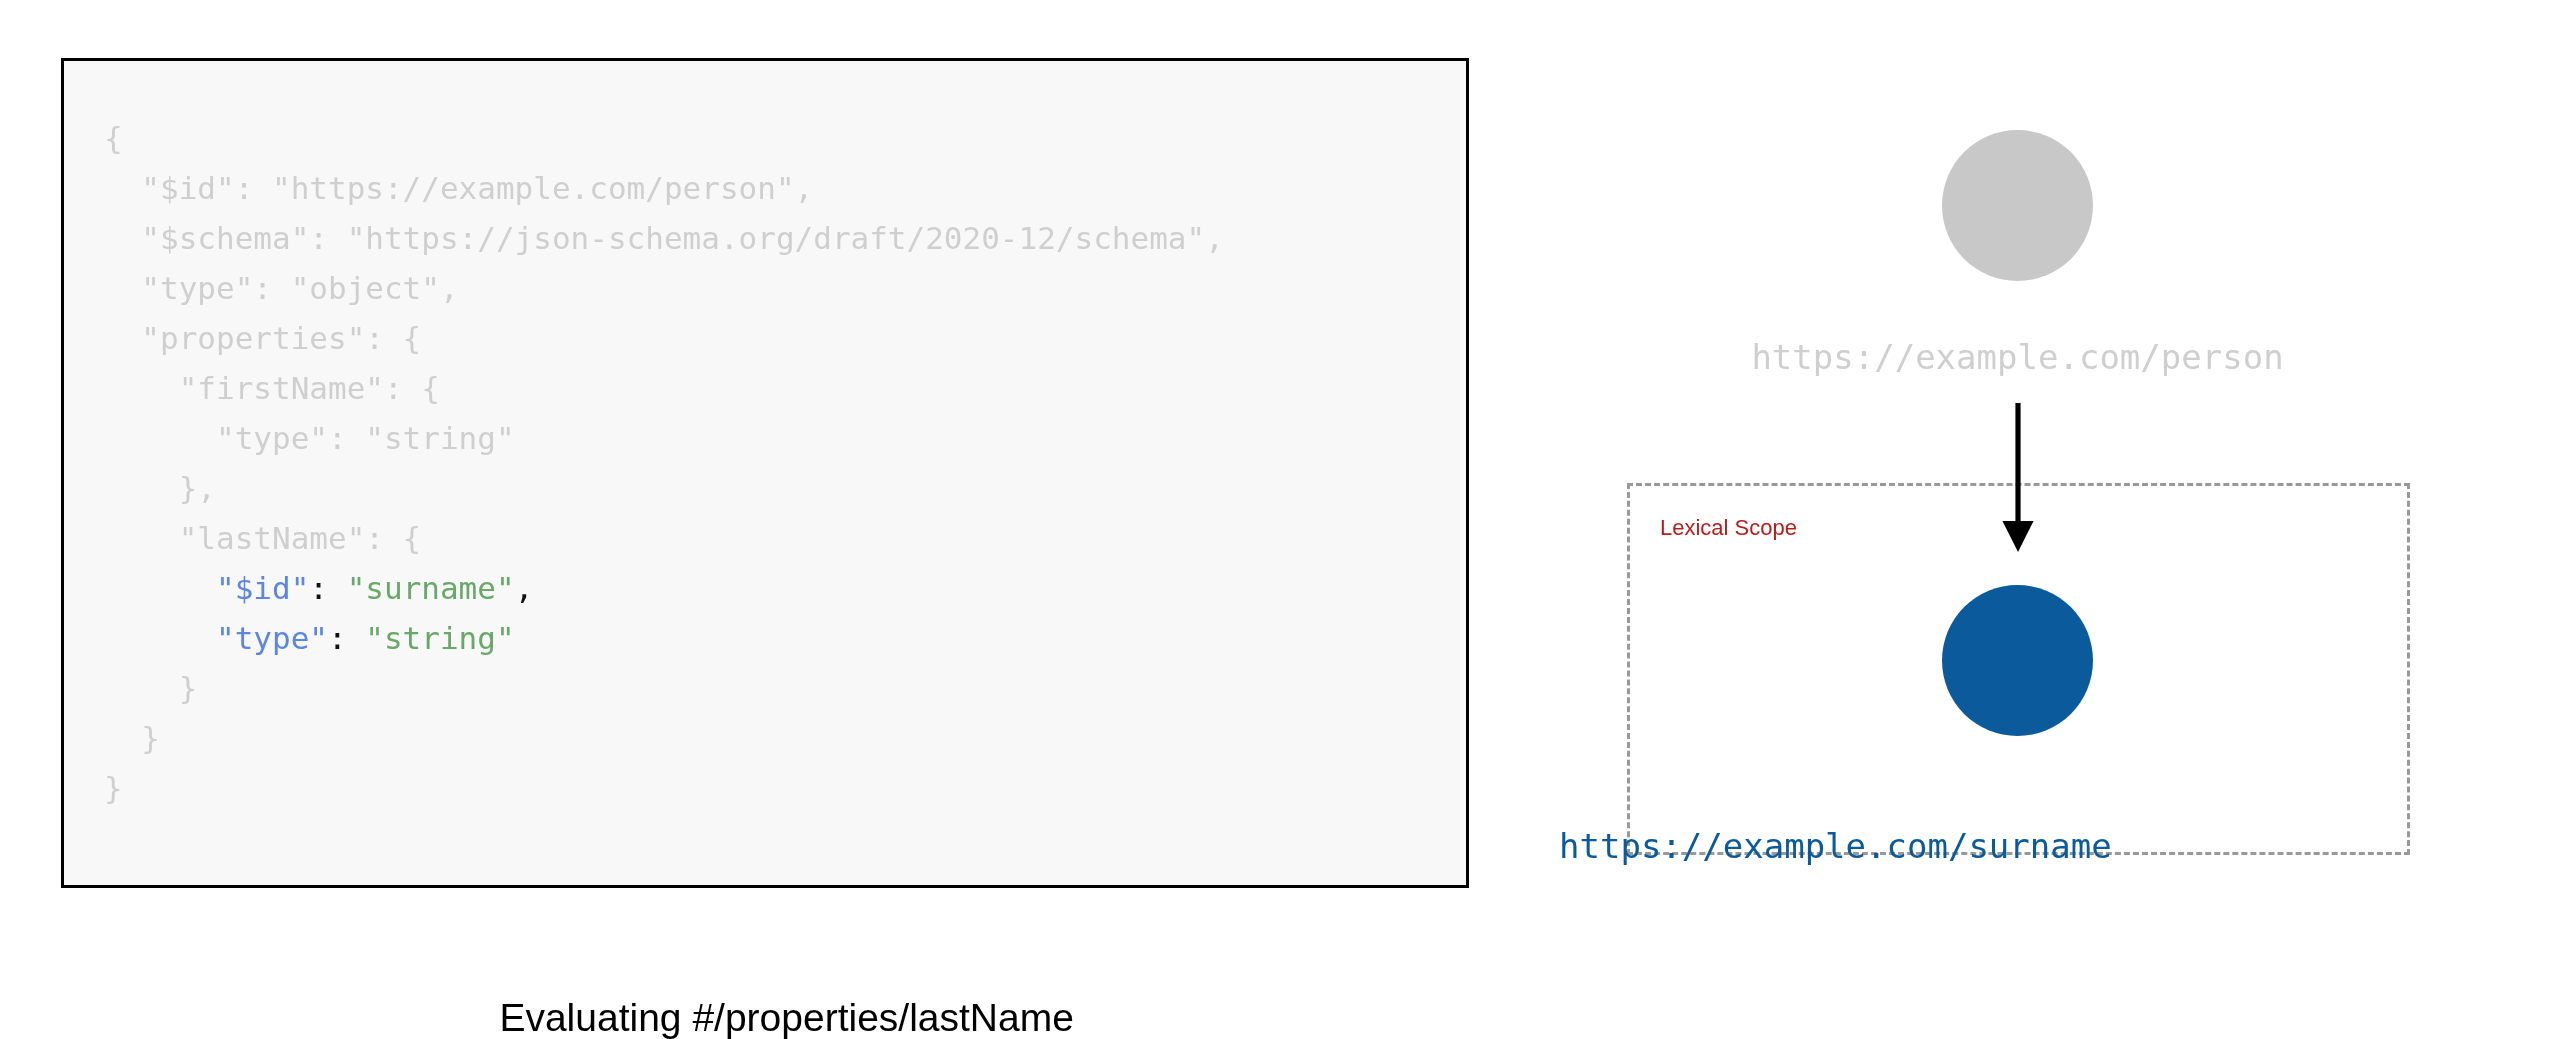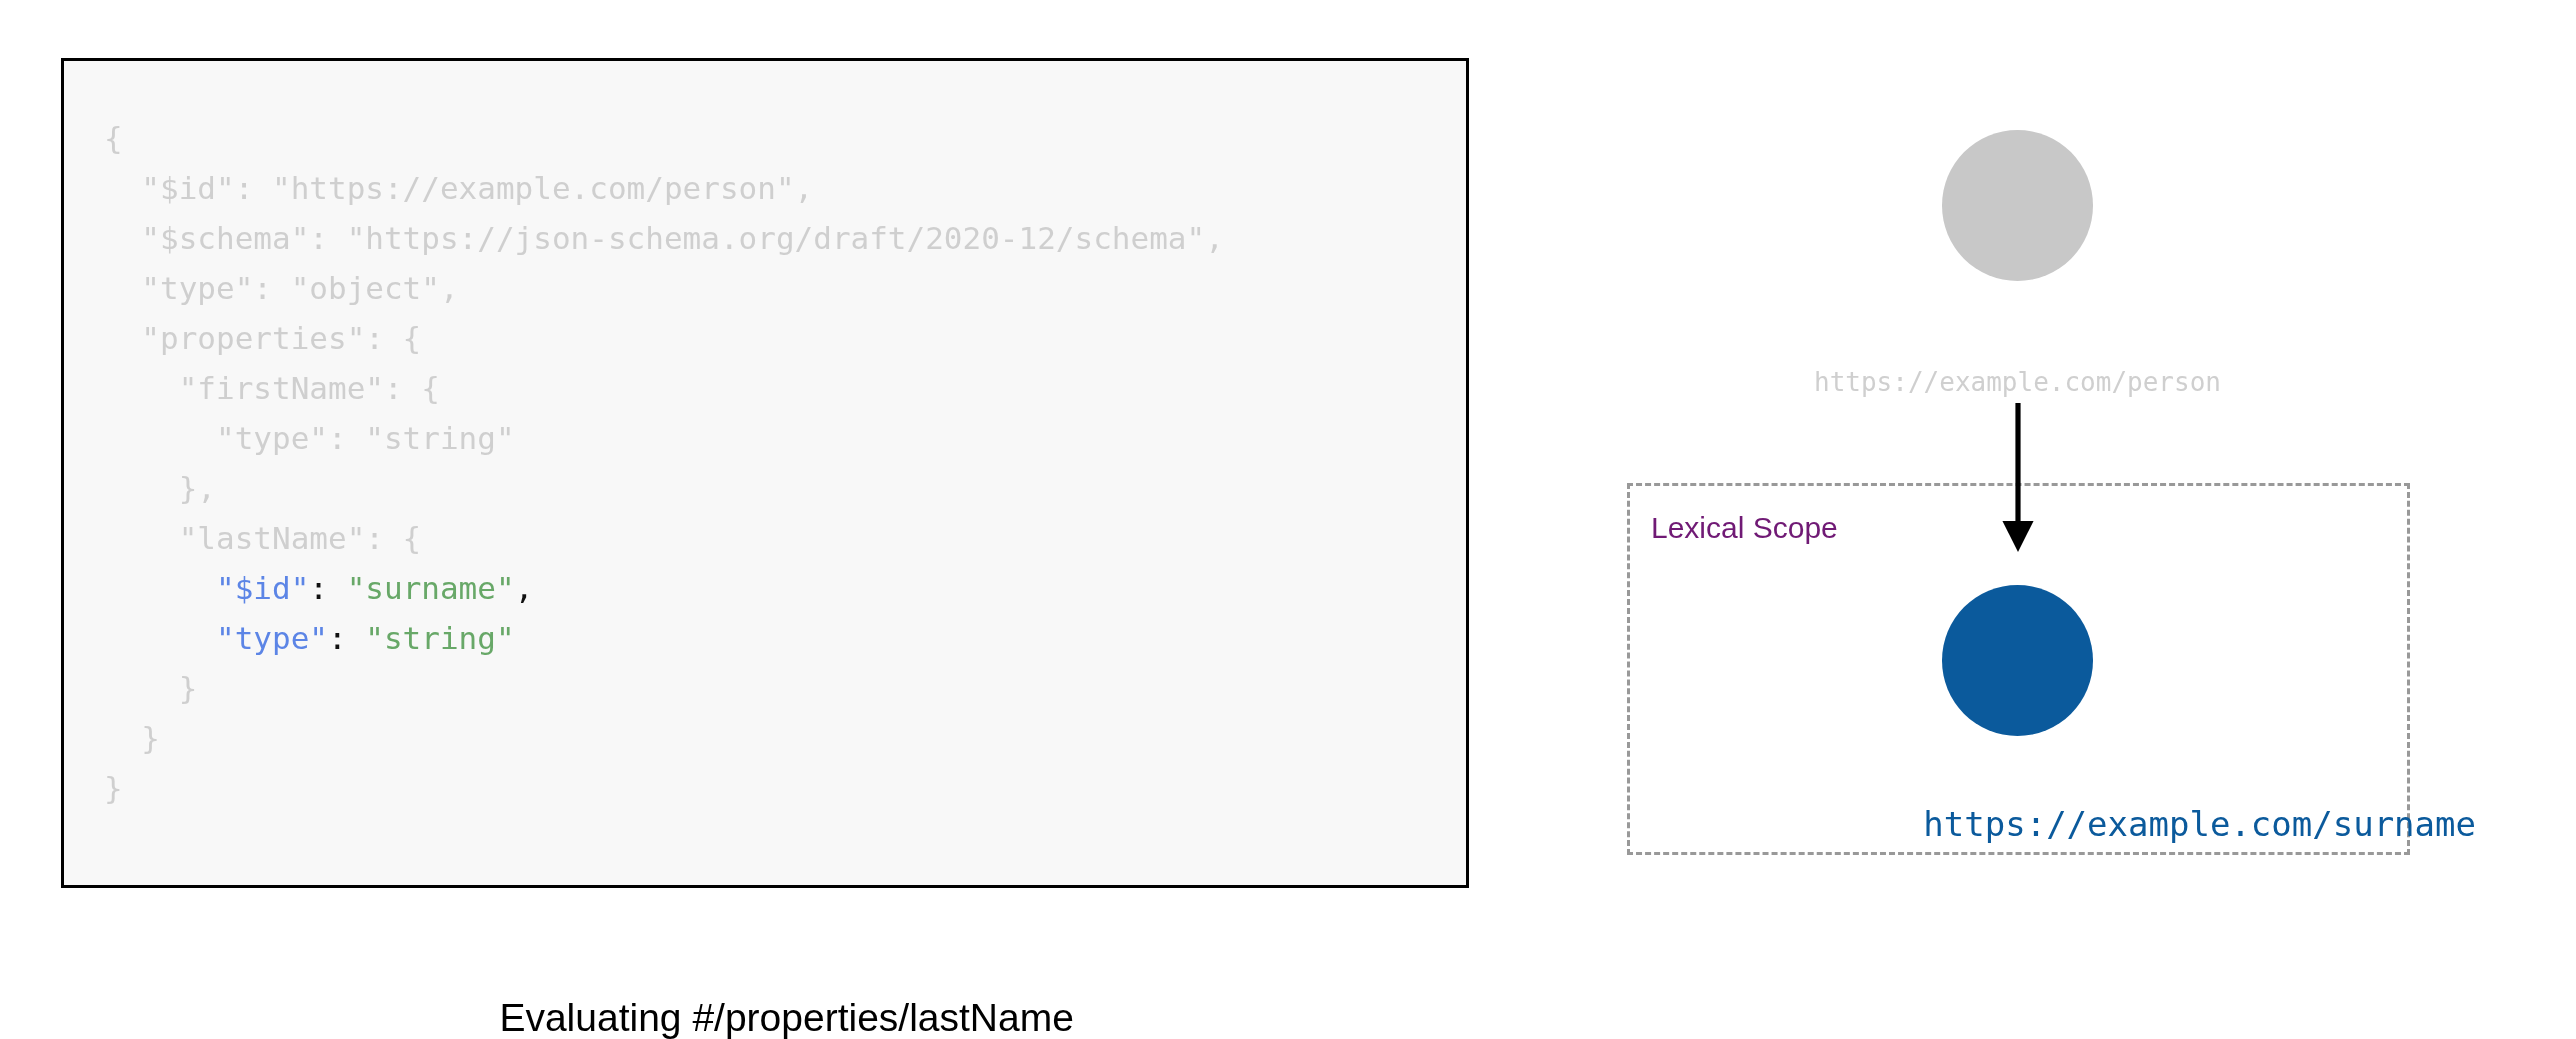--- a/index.html
+++ b/index.html
@@ -91,45 +91,44 @@
     border-radius: 50%;
     background: #c8c8c8;
   }
   #node-person-label {
     position: absolute;
     left: 0px;
     top: 336px;
     width: 917px;
     text-align: center;
     font-family: "DejaVu Sans Mono", "Liberation Mono", monospace;
-    font-size: 26px;
+    font-size: 34px;
     line-height: 43px;
     color: #cfcfcf;
     white-space: pre;
-    margin-top: 25px;
   }
 
   #scope-box {
     position: absolute;
     left: 68px;
     top: 483px;
     width: 783px;
     height: 372px;
     box-sizing: border-box;
     border: 3.2px dashed #999999;
     background: transparent;
   }
   #scope-box-label {
     position: absolute;
-    left: 92px;
+    left: 101px;
     top: 509px;
     font-family: "Liberation Sans", sans-serif;
-    font-size: 30px;
+    font-size: 22px;
     line-height: 38px;
-    color: #701a75;
+    color: #b91c1c;
     white-space: pre;
   }
 
   #flow-arrow {
     position: absolute;
     left: 416px;
     top: 403px;
     width: 86px;
     height: 149px;
   }
@@ -138,23 +137,23 @@
     left: 383px;
     top: 585px;
     width: 151px;
     height: 151px;
     border-radius: 50%;
     background: #0b5a9c;
   }
   #node-surname-label {
     position: absolute;
     left: 0px;
-    top: 803px;
+    top: 825px;
     width: 917px;
-    text-align: right;
+    text-align: left;
     font-family: "DejaVu Sans Mono", "Liberation Mono", monospace;
     font-size: 34px;
     line-height: 43px;
     color: #0b5a9c;
     white-space: pre;
   }
 </style>
 </head>
 <body>
 

